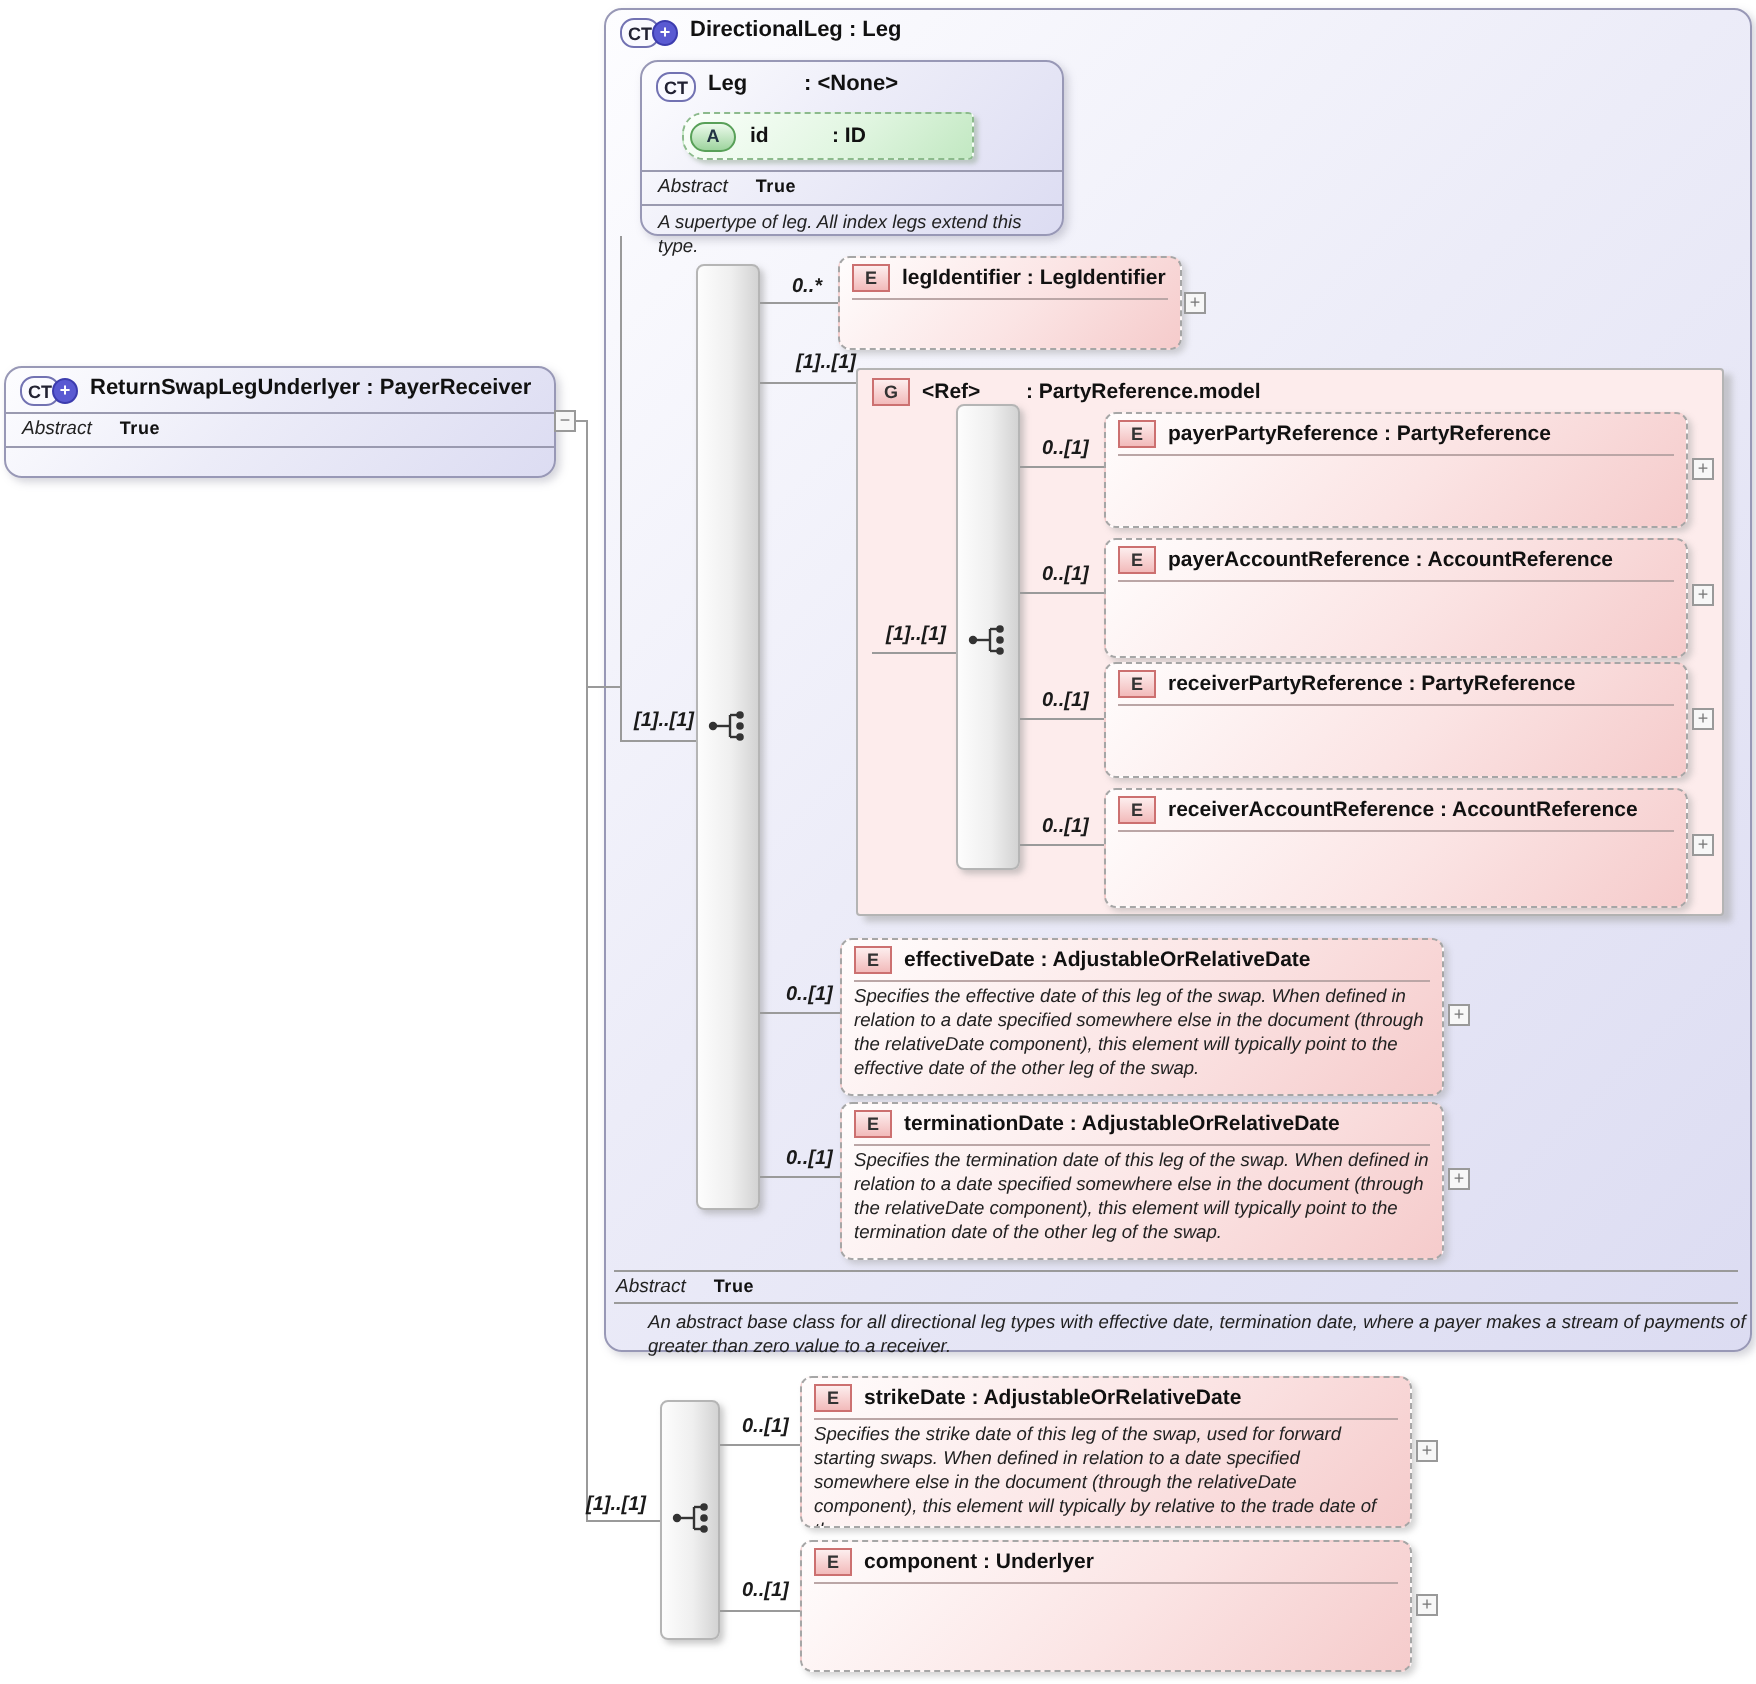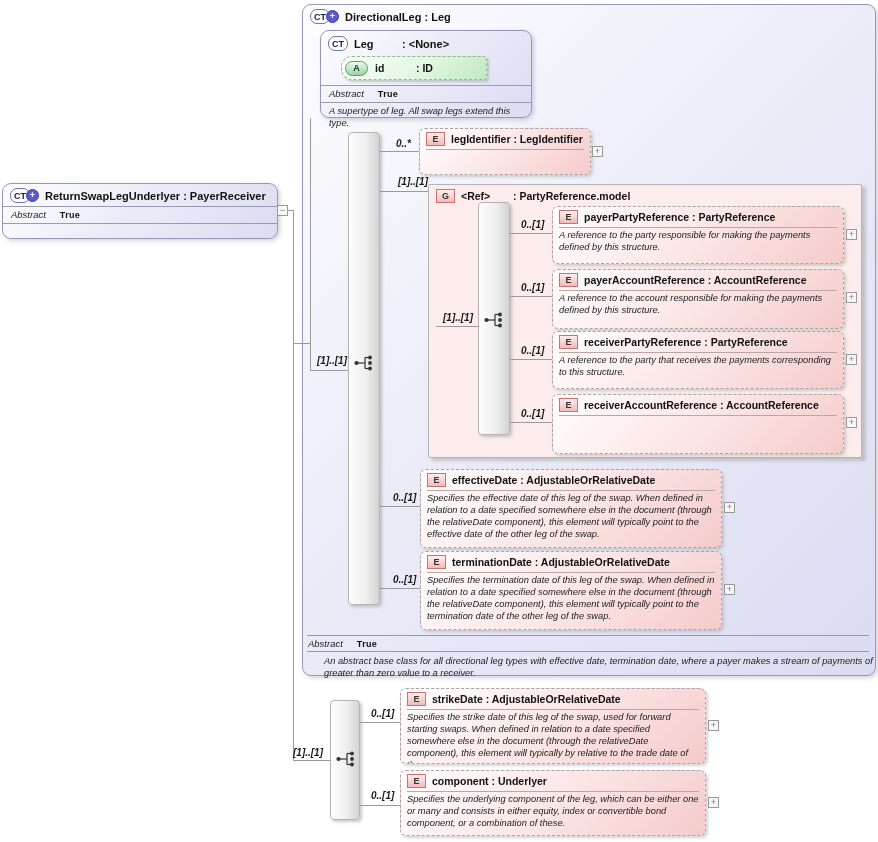--- a/index.html
+++ b/index.html
@@ -3,21 +3,21 @@
 <meta charset="utf-8">
 <style>
   html,body{margin:0;padding:0;}
   body{width:878px;height:842px;position:relative;background:#ffffff;
        font-family:"Liberation Sans",sans-serif;color:#111;overflow:hidden;}
 
   
   .class-box{position:absolute;border:1px solid #9898b6;border-radius:9px;
      background:linear-gradient(135deg,#fdfdff 0%,#ececf8 45%,#dcdcf2 100%);
      box-shadow:2px 2px 4px rgba(130,130,150,.35);box-sizing:border-box;}
-  .class-header{display:flex;align-items:center;gap:6px;padding:4px 7px 2px;
+  .class-header{display:flex;gap:6px;padding:4px 7px 2px;
      font-size:11px;font-weight:bold;white-space:nowrap;}
   .class-sep{border-top:1px solid #9a9ab0;margin:1px 0;}
   .abstract-row{display:flex;align-items:baseline;gap:14px;padding:1px 8px;height:12px;}
   .abstract-label{font-style:italic;font-size:9.5px;color:#222;}
   .abstract-value{font-weight:bold;font-size:9px;color:#111;letter-spacing:.3px;}
   .class-doc{padding:2px 8px 1px;font-size:9.3px;font-style:italic;color:#222;line-height:1.25;}
 
   
   .elem-box{position:absolute;border:1px dashed #a6a6a6;border-radius:6px;
      background:linear-gradient(135deg,#fffdfd 0%,#fbe4e4 55%,#f5cbcb 100%);
@@ -110,21 +110,21 @@
       <span class="cname" style="width:34px;">id</span>
       <span>: ID</span>
     </div>
   </div>
   <div class="class-sep"></div>
   <div class="abstract-row">
     <span class="abstract-label">Abstract</span>
     <span class="abstract-value">True</span>
   </div>
   <div class="class-sep"></div>
-  <div class="class-doc">A supertype of leg. All swap legs extend this type.</div>
+  <div class="class-doc">A supertype of leg. All index legs extend this type.</div>
 </div>
 
 <div class="group-box" style="left:428px;top:184px;width:434px;height:274px;">
   <div class="group-header">
     <span class="g-badge">G</span>
     <span class="cname" style="width:46px;">&lt;Ref&gt;</span>
     <span>: PartyReference.model</span>
   </div>
 </div>
 
@@ -174,39 +174,36 @@
   </div>
   <div class="elem-sep"></div>
 </div>
 
 <div class="elem-box" style="left:552px;top:206px;width:292px;height:58px;">
   <div class="elem-header">
     <span class="e-badge">E</span>
     <span>payerPartyReference : PartyReference</span>
   </div>
   <div class="elem-sep"></div>
-  <div class="elem-doc">A reference to the party responsible for making the payments defined by this structure.</div>
 </div>
 
 <div class="elem-box" style="left:552px;top:269px;width:292px;height:60px;">
   <div class="elem-header">
     <span class="e-badge">E</span>
     <span>payerAccountReference : AccountReference</span>
   </div>
   <div class="elem-sep"></div>
-  <div class="elem-doc">A reference to the account responsible for making the payments defined by this structure.</div>
 </div>
 
 <div class="elem-box" style="left:552px;top:331px;width:292px;height:58px;">
   <div class="elem-header">
     <span class="e-badge">E</span>
     <span>receiverPartyReference : PartyReference</span>
   </div>
   <div class="elem-sep"></div>
-  <div class="elem-doc">A reference to the party that receives the payments corresponding to this structure.</div>
 </div>
 
 <div class="elem-box" style="left:552px;top:394px;width:292px;height:60px;">
   <div class="elem-header">
     <span class="e-badge">E</span>
     <span>receiverAccountReference : AccountReference</span>
   </div>
   <div class="elem-sep"></div>
 </div>
 
@@ -236,21 +233,20 @@
   <div class="elem-sep"></div>
   <div class="elem-doc">Specifies the strike date of this leg of the swap, used for forward starting swaps. When defined in relation to a date specified somewhere else in the document (through the relativeDate component), this element will typically by relative to the trade date of the swap.</div>
 </div>
 
 <div class="elem-box" style="left:400px;top:770px;width:306px;height:66px;">
   <div class="elem-header">
     <span class="e-badge">E</span>
     <span>component : Underlyer</span>
   </div>
   <div class="elem-sep"></div>
-  <div class="elem-doc">Specifies the underlying component of the leg, which can be either one or many and consists in either equity, index or convertible bond component, or a combination of these.</div>
 </div>
 
 <div class="class-box" style="left:2px;top:183px;width:276px;height:56px;">
   <div class="class-header">
     <span class="ct-badge">
       <span class="ct-rect">CT</span>
       <span class="ct-plus">+</span>
     </span>
     <span>ReturnSwapLegUnderlyer : PayerReceiver</span>
   </div>

